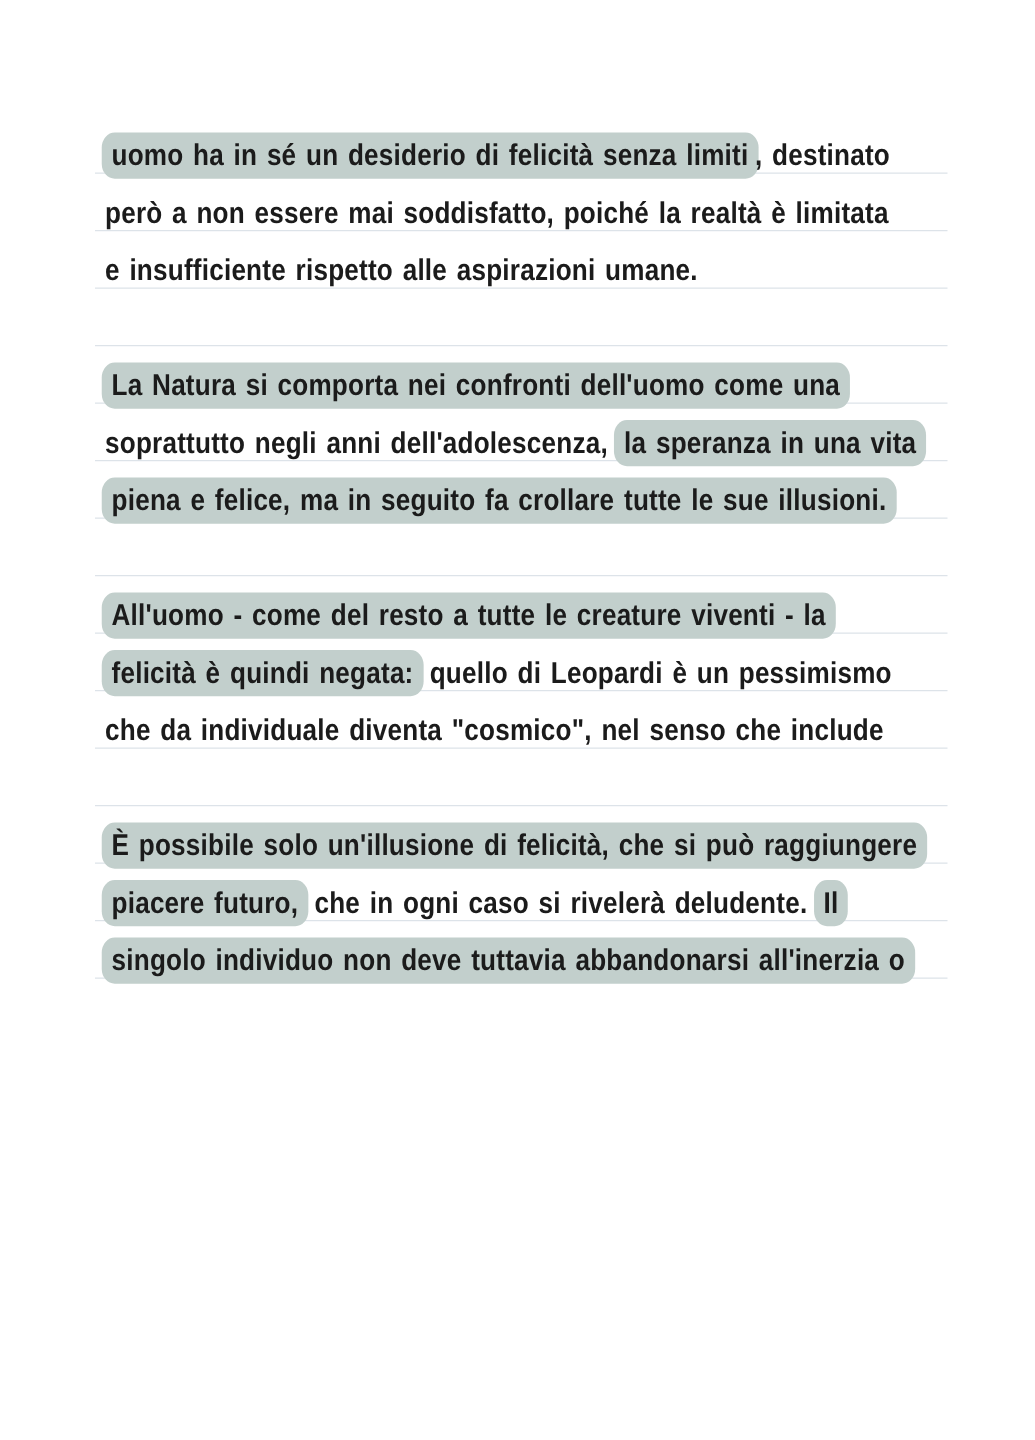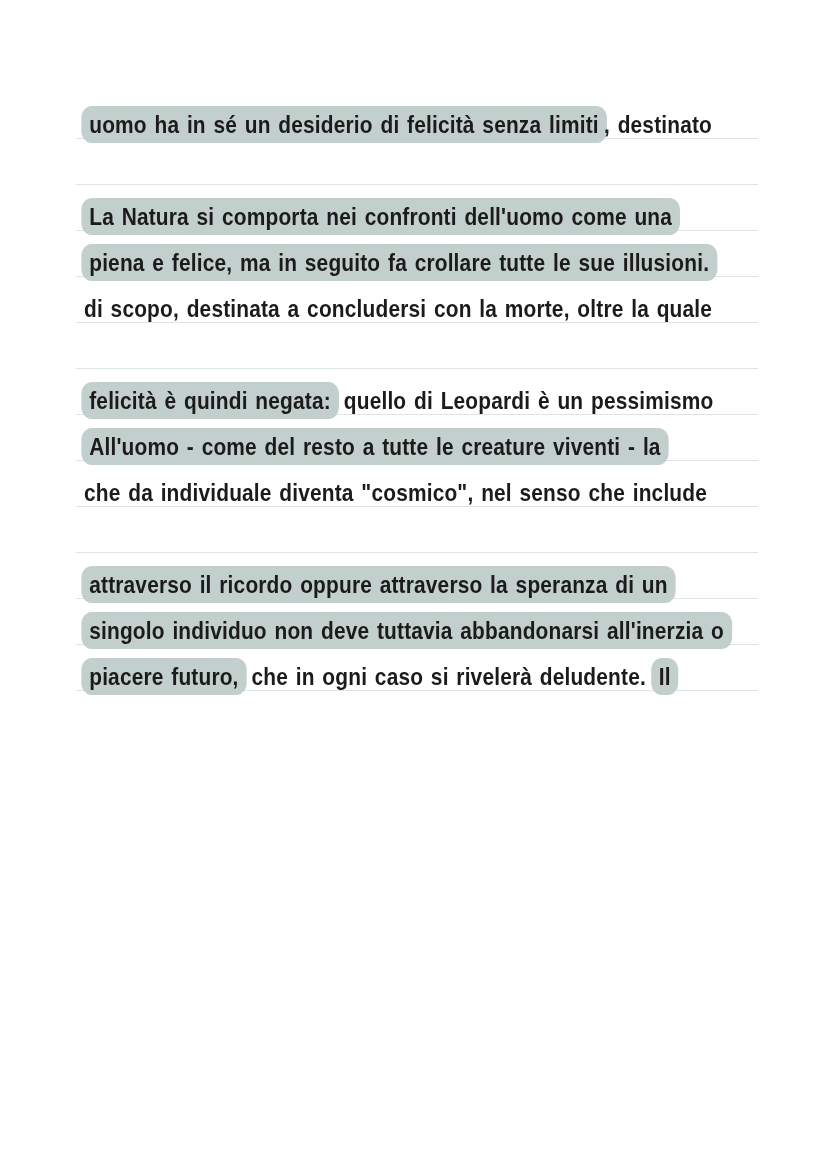--- a/index.html
+++ b/index.html
@@ -59,26 +59,28 @@
     padding:5px 9px;
     margin:0 -3px;
   }
 </style>
 </head>
 <body>
 
 <main class="page">
   <div id="lines">
       <div class="line"><span class="content"><span class="hl">uomo ha in sé un desiderio di felicità senza limiti</span><span>, destinato</span></span></div>
+      <div class="line"><span class="content"><span>però a non essere mai soddisfatto, poiché la realtà è limitata</span></span></div>
+      <div class="line"><span class="content"><span>e insufficiente rispetto alle aspirazioni umane.</span></span></div>
       <div class="line"></div>
       <div class="line"><span class="content"><span class="hl">La Natura si comporta nei confronti dell'uomo come una</span></span></div>
+      <div class="line"><span class="content"><span>soprattutto negli anni dell'adolescenza, </span><span class="hl">la speranza in una vita</span></span></div>
       <div class="line"><span class="content"><span class="hl">piena e felice, ma in seguito fa crollare tutte le sue illusioni.</span></span></div>
-      <div class="line"><span class="content"><span>di scopo, destinata a concludersi con la morte, oltre la quale</span></span></div>
       <div class="line"></div>
+      <div class="line"><span class="content"><span class="hl">All'uomo - come del resto a tutte le creature viventi - la</span></span></div>
       <div class="line"><span class="content"><span class="hl">felicità è quindi negata:</span><span> quello di Leopardi è un pessimismo</span></span></div>
-      <div class="line"><span class="content"><span class="hl">All'uomo - come del resto a tutte le creature viventi - la</span></span></div>
       <div class="line"><span class="content"><span>che da individuale diventa "cosmico", nel senso che include</span></span></div>
       <div class="line"></div>
-      <div class="line"><span class="content"><span class="hl">attraverso il ricordo oppure attraverso la speranza di un</span></span></div>
+      <div class="line"><span class="content"><span class="hl">È possibile solo un'illusione di felicità, che si può raggiungere</span></span></div>
+      <div class="line"><span class="content"><span class="hl">piacere futuro,</span><span> che in ogni caso si rivelerà deludente. </span><span class="hl">Il</span></span></div>
       <div class="line"><span class="content"><span class="hl">singolo individuo non deve tuttavia abbandonarsi all'inerzia o</span></span></div>
-      <div class="line"><span class="content"><span class="hl">piacere futuro,</span><span> che in ogni caso si rivelerà deludente. </span><span class="hl">Il</span></span></div>
     </div>
 </main>
 
 </body></html>

